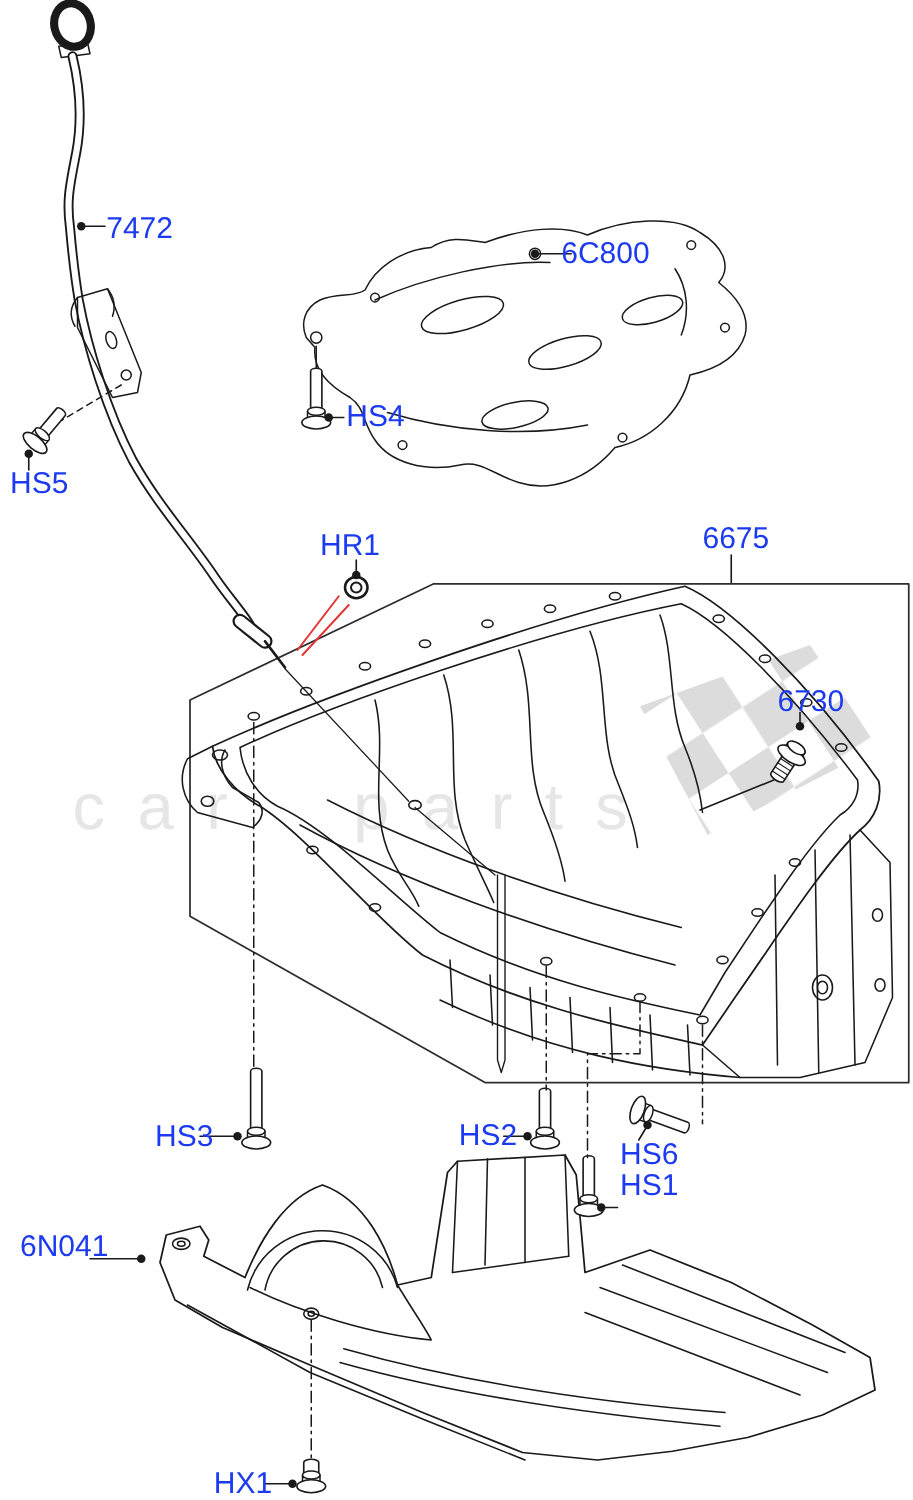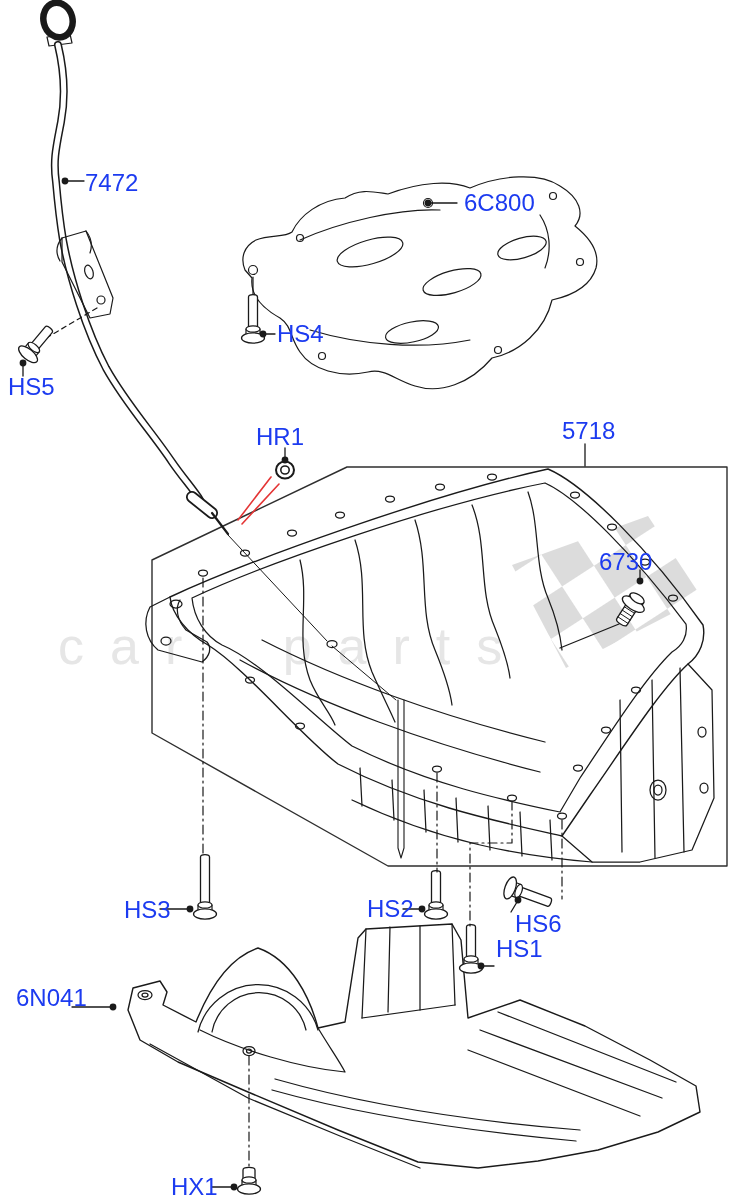--- a/index.html
+++ b/index.html
@@ -269,25 +269,25 @@
       </g>
 
       <g stroke="#e43535" stroke-width="1.6">
         <path d="M271,477 L238,520"></path>
         <path d="M279,484 L242,524"></path>
       </g>
     </g>
   </svg>
 
   <div class="plabel" style="left:85px;top:171px">7472</div>
-  <div class="plabel" style="left:464px;top:191px">6C800</div>
+  <div class="plabel" style="left:449px;top:191px">6C800</div>
   <div class="plabel" style="left:277px;top:322px">HS4</div>
   <div class="plabel" style="left:8px;top:375px">HS5</div>
   <div class="plabel" style="left:256px;top:425px">HR1</div>
-  <div class="plabel" style="left:562px;top:419px">5718</div>
-  <div class="plabel" style="left:599px;top:550px">6730</div>
+  <div class="plabel" style="left:562px;top:419px">6675</div>
+  <div class="plabel" style="left:622px;top:550px">6730</div>
   <div class="plabel" style="left:124px;top:898px">HS3</div>
   <div class="plabel" style="left:367px;top:897px">HS2</div>
-  <div class="plabel" style="left:515px;top:912px">HS6</div>
+  <div class="plabel" style="left:496px;top:912px">HS6</div>
   <div class="plabel" style="left:496px;top:937px">HS1</div>
   <div class="plabel" style="left:16px;top:986px">6N041</div>
   <div class="plabel" style="left:171px;top:1175px">HX1</div>
 </div>
 
 </body></html>

